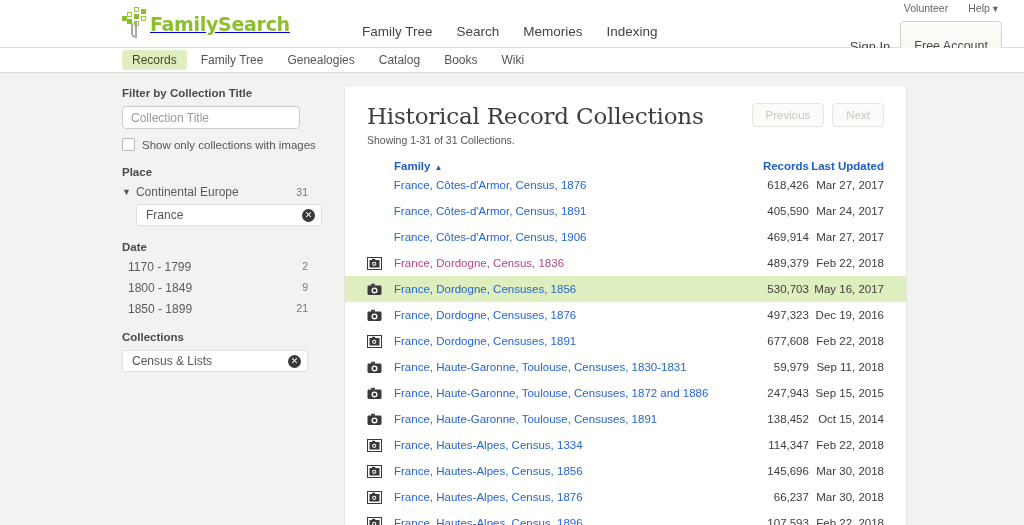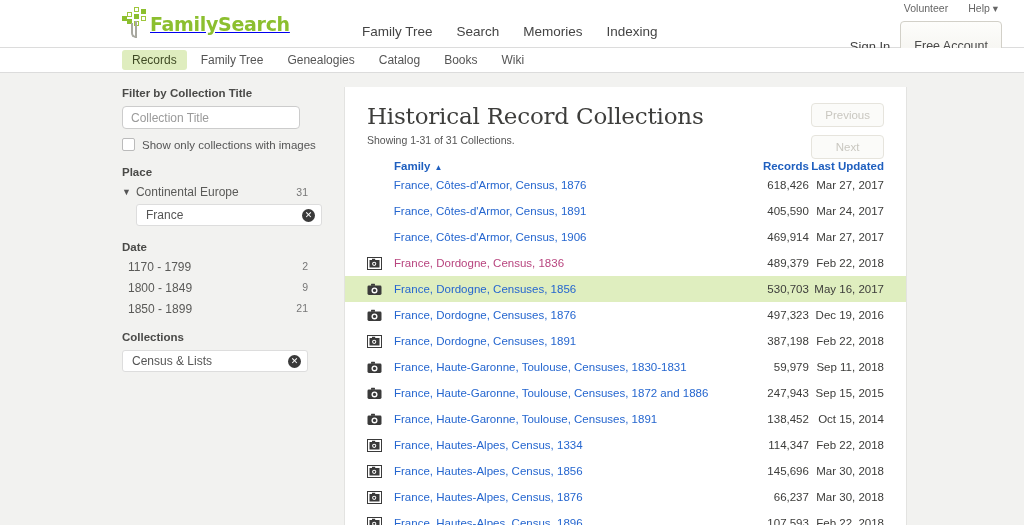--- a/index.html
+++ b/index.html
@@ -108,21 +108,21 @@
   .panel {
     margin-left:17px; width:563px; background:#fff;
     border:1px solid #e3e3e1; border-top:none;
     padding:16px 22px 0 22px; height:511px;
   }
   .ptitle {
     font-family:"DejaVu Serif", serif;
     font-size:23px; color:#3d3d3b; font-weight:normal; margin:0; letter-spacing:-0.2px;
   }
   .psub { font-size:10.5px; color:#555; margin-top:5px; }
-  .pager { position:absolute; right:0; top:0; display:flex; gap:8px;flex-direction:column; }
+  .pager { position:absolute; right:0; top:0; display:flex; gap:8px; }
   .pgbtn {
     font-size:11.5px; color:#c9c7c0; background:#fbfbf9;
     border:1px solid #e6e4dd; border-radius:4px; padding:5px 13px;
     font-family:"Liberation Sans", sans-serif;
   }
   .phead { position:relative; }
 
   .colhead { display:flex; margin-top:14px; font-size:11.5px; font-weight:bold; color:#1f5fbf; }
   .colhead .c-title { width:365px; padding-left:27px; }
   .colhead .c-rec { width:82px; text-align:right; }
@@ -308,21 +308,21 @@
           <span class="cam">
             <svg width="15" height="13" viewBox="0 0 15 13">
               <rect x="0.5" y="0.5" width="14" height="12" fill="#fff" stroke="#3a3a3a"></rect>
               <rect x="2.5" y="3" width="10" height="7.5" fill="#3a3a3a"></rect>
               <rect x="5" y="1.8" width="3.2" height="1.6" fill="#3a3a3a"></rect>
               <circle cx="7.2" cy="6.8" r="2.1" fill="#fff"></circle>
               <circle cx="7.2" cy="6.8" r="1.1" fill="#3a3a3a"></circle>
             </svg>
           </span>
           <span class="r-title">France, Dordogne, Censuses, 1891</span>
-          <span class="r-rec">387,198</span>
+          <span class="r-rec">677,608</span>
           <span class="r-upd">Feb 22, 2018</span>
         </div>
         <div class="row">
           <span class="cam">
             <svg width="15" height="13" viewBox="0 0 15 13">
               <rect x="0.5" y="2.5" width="14" height="9.5" rx="1.4" fill="#3a3a3a"></rect>
               <rect x="4" y="0.8" width="4" height="2" rx="0.5" fill="#3a3a3a"></rect>
               <circle cx="7.5" cy="7.4" r="3" fill="#fff"></circle>
               <circle cx="7.5" cy="7.4" r="1.6" fill="#3a3a3a"></circle>
             </svg>

